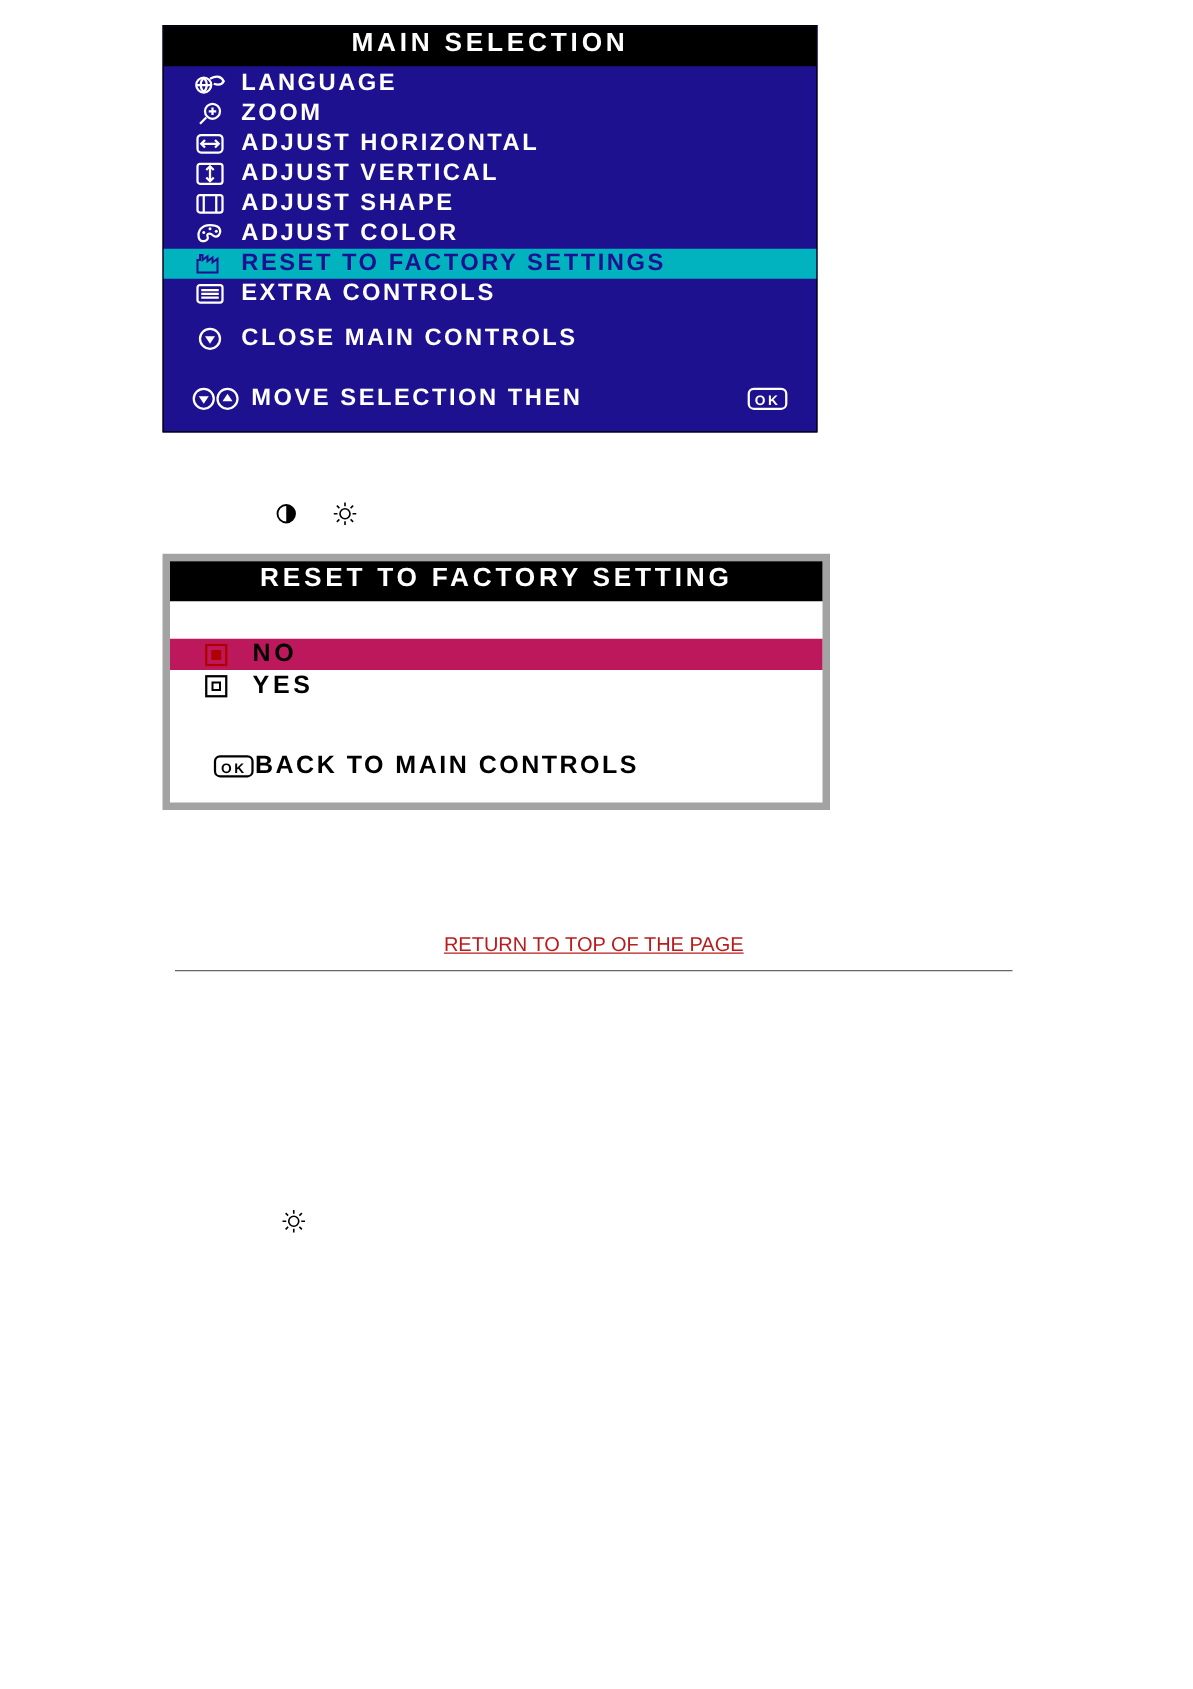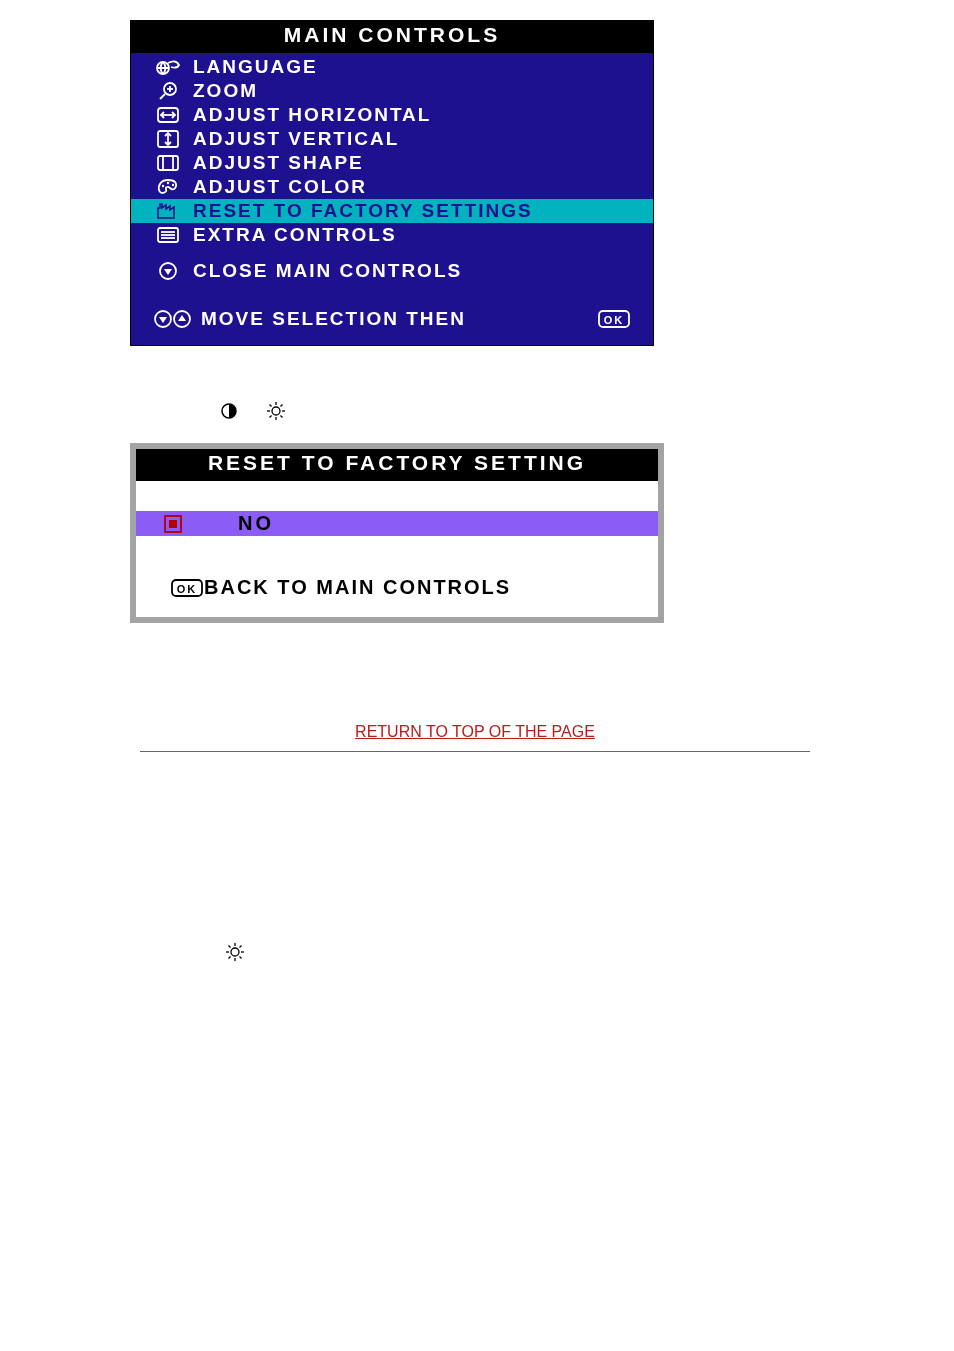--- a/index.html
+++ b/index.html
@@ -104,22 +104,21 @@
   .osd-white .row {
     display: flex;
     align-items: center;
     font-weight: 800;
     letter-spacing: 3px;
     font-size: 20px;
     padding: 1px 10px 1px 22px;
     color: #000;
   }
   .osd-white .row.selected {
-    background: #8b5cf6;
-    gap: 36px;
+    background: #be185d;
   }
   .osd-white .row .icon {
     width: 30px;
     display: flex;
     justify-content: center;
   }
   .osd-white .row .label {
     padding-left: 14px;
   }
   .osd-white .footer {
@@ -149,21 +148,21 @@
 
   .brightness-solo {
     margin: 190px 0 0 225px;
   }
 </style>
 </head>
 <body>
 <div class="page">
 
 <div class="osd-blue">
-  <div class="osd-title">MAIN CONTROLS</div>
+  <div class="osd-title">MAIN SELECTION</div>
   <div class="osd-body">
 
     <div class="osd-item">
       <span class="icon">
         <svg width="28" height="20" viewBox="0 0 28 20">
           <circle cx="9" cy="11" r="6" class="wht"></circle>
           <path d="M9 5 Q4 11 9 17 M9 5 Q14 11 9 17 M3 11 H15" class="wht"></path>
           <path d="M14 6 Q22 2 25 8 Q23 12 17 10" class="wht"></path>
         </svg>
       </span>
@@ -311,20 +310,29 @@
   <div class="body">
     <div class="row selected">
       <span class="icon">
         <svg width="22" height="22" viewBox="0 0 22 22">
           <rect x="3" y="3" width="16" height="16" stroke="#b00000" fill="none" stroke-width="1.8"></rect>
           <rect x="7" y="7" width="8" height="8" fill="#b00000"></rect>
         </svg>
       </span>
       <span class="label">NO</span>
     </div>
+    <div class="row">
+      <span class="icon">
+        <svg width="22" height="22" viewBox="0 0 22 22">
+          <rect x="3" y="3" width="16" height="16" stroke="#000" fill="none" stroke-width="1.8"></rect>
+          <rect x="8" y="8" width="6" height="6" stroke="#000" fill="none" stroke-width="1.6"></rect>
+        </svg>
+      </span>
+      <span class="label">YES</span>
+    </div>
     <div class="footer">
       <span>
         <svg width="34" height="22" viewBox="0 0 34 22">
           <rect x="2" y="3" width="30" height="16" rx="4" stroke="#000" fill="none" stroke-width="1.8"></rect>
           <text x="17" y="16" text-anchor="middle" font-size="11" font-family="Arial" font-weight="bold" fill="#000">OK</text>
         </svg>
       </span>
       <span class="label">BACK TO MAIN CONTROLS</span>
     </div>
   </div>

